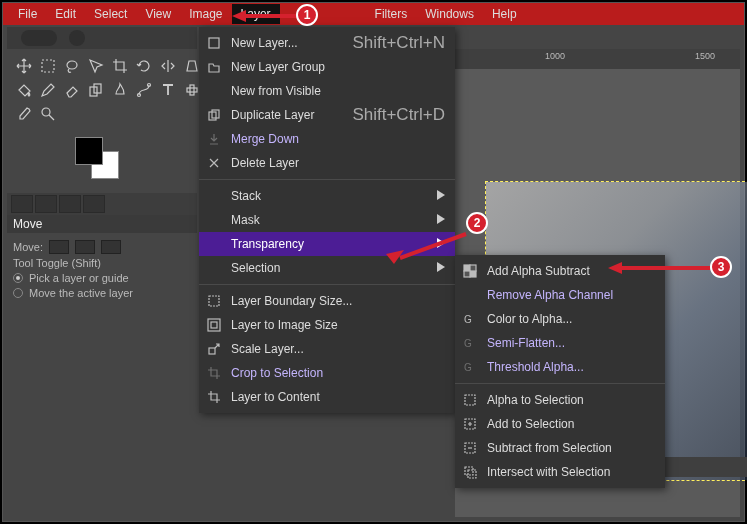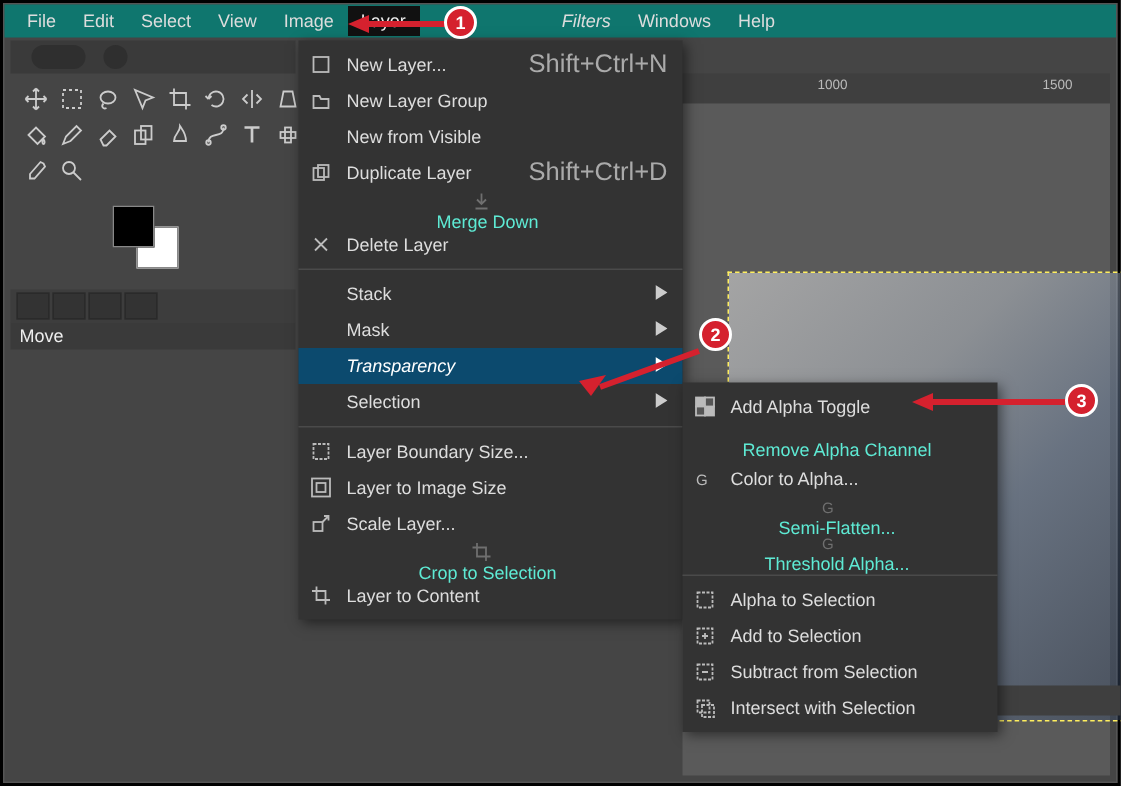--- a/index.html
+++ b/index.html
@@ -1,21 +1,21 @@
 <!DOCTYPE html>
 <html><head>
 <meta charset="utf-8">
 <style>
 * { margin: 0; padding: 0; box-sizing: border-box; font-family: "Segoe UI", Tahoma, sans-serif; }
 body { background: #000; width: 747px; height: 524px; overflow: hidden; position: relative; }
 .frame { position: absolute; inset: 2px; border: 1px solid #555; background: #454545; }
-.menubar { display: flex; align-items: center; height: 22px; background: #0f766e; padding-left: 6px; font-size: 12px; color: #ddd; }
+.menubar { display: flex; align-items: center; height: 22px; background: #b91c1c; padding-left: 6px; font-size: 12px; color: #ddd; }
 .menubar .mi { padding: 3px 9px; cursor: default; }
 .menubar .mi.active { background: #111; color: #eee; }
-.menubar .mi.gap { margin-left: 86px; font-style: italic; }
+.menubar .mi.gap { margin-left: 86px; }
 .toolbox { position: absolute; left: 4px; top: 24px; width: 190px; }
 .tb-strip-dec { position: relative; height: 22px; background: #3a3a3a; }
 .tb-strip-dec::before, .tb-strip-dec::after { content: ""; position: absolute; top: 3px; width: 36px; height: 16px; border-radius: 8px; background: #2f2f2f; }
 .tb-strip-dec::before { left: 14px; }
 .tb-strip-dec::after { left: 62px; border-radius: 50%; width: 16px; }
 .tools { display: grid; grid-template-columns: repeat(8, 22px); gap: 2px; padding: 6px; }
 .tool { width: 22px; height: 22px; display: flex; align-items: center; justify-content: center; color: #ccc; font-size: 14px; }
 .tool svg { width: 16px; height: 16px; stroke: #ccc; fill: none; stroke-width: 1.2; }
 .swatches { position: relative; height: 48px; margin: 6px 0 8px 68px; width: 52px; }
 .sw-b { position: absolute; left: 16px; top: 14px; width: 28px; height: 28px; background: #fff; border: 1px solid #888; }
@@ -24,22 +24,22 @@
 .tab-row .tab { width: 22px; height: 18px; background: #333; border: 1px solid #2a2a2a; }
 .opt-head { background: #3a3a3a; color: #eee; font-size: 12px; padding: 2px 6px; }
 .opt-body { background: #454545; color: #bbb; font-size: 11px; padding: 4px 6px; }
 .opt-body .row { display: flex; align-items: center; gap: 6px; margin: 3px 0; }
 .opt-body .sw-sm { width: 20px; height: 14px; background: #333; border: 1px solid #222; }
 .radio { width: 10px; height: 10px; border-radius: 50%; border: 1px solid #888; display: inline-block; position: relative; }
 .radio.sel::after { content: ""; position: absolute; inset: 2px; border-radius: 50%; background: #ccc; }
 
 .dropdown { position: absolute; left: 196px; top: 24px; width: 256px; background: #333; box-shadow: 2px 2px 8px rgba(0,0,0,.5); padding: 4px 0; font-size: 12px; color: #ddd; }
 .dd-item { display: flex; align-items: center; height: 24px; padding: 0 10px 0 6px; }
-.dd-item:hover, .dd-item.hl { background: #0c4a6e; color: #fff; font-style: italic; }
-.dd-item.disabled { color: #5eead4; flex-direction: column; }
+.dd-item:hover, .dd-item.hl { background: #4c1d95; color: #fff; }
+.dd-item.disabled { color: #c4b5fd; }
 .dd-ico { width: 18px; height: 16px; margin-right: 8px; display: flex; align-items: center; justify-content: center; }
 .dd-ico svg { width: 14px; height: 14px; stroke: #bbb; fill: none; stroke-width: 1.2; }
 .dd-label { flex: 1; }
 .dd-accel { color: #aaa; font-size: 17px; }
 .dd-arrow { margin-left: 8px; }
 .dd-arrow svg { width: 8px; height: 10px; fill: #ccc; }
 .dd-sep { height: 1px; background: #4a4a4a; margin: 4px 0; }
 
 .submenu { position: absolute; left: 452px; top: 252px; width: 210px; background: #333; box-shadow: 2px 2px 8px rgba(0,0,0,.5); padding: 4px 0; font-size: 12px; color: #ddd; }
 
@@ -177,20 +177,37 @@
       <div class="sw-b"></div>
       <div class="sw-f"></div>
     </div>
     <div class="tab-row">
       <div class="tab"></div>
       <div class="tab"></div>
       <div class="tab"></div>
       <div class="tab"></div>
     </div>
     <div class="opt-head">Move</div>
+    <div class="opt-body">
+      <div class="row">
+        <span>Move:</span>
+        <span class="sw-sm"></span>
+        <span class="sw-sm"></span>
+        <span class="sw-sm"></span>
+      </div>
+      <div class="row">Tool Toggle  (Shift)</div>
+      <div class="row">
+          <span class="radio sel"></span>
+          <span>Pick a layer or guide</span>
+        </div>
+      <div class="row">
+          <span class="radio"></span>
+          <span>Move the active layer</span>
+        </div>
+    </div>
   </div>
 
   <div class="ruler-h">
     <span class="tick" style="left:90px">1000</span>
     <span class="tick" style="left:240px">1500</span>
   </div>
   <div class="canvas">
     <div class="sel-rect"></div>
     <div class="photo"></div>
     <div class="canvas-ruler">
@@ -324,21 +341,21 @@
   <div class="submenu">
     <div class="dd-item">
         <span class="dd-ico">
           <svg viewBox="0 0 14 14">
             <rect x="1" y="1" width="6" height="6" fill="#bbb"></rect>
             <rect x="7" y="7" width="6" height="6" fill="#bbb"></rect>
             <rect x="7" y="1" width="6" height="6" fill="#555"></rect>
             <rect x="1" y="7" width="6" height="6" fill="#555"></rect>
           </svg>
         </span>
-        <span class="dd-label">Add Alpha Toggle</span>
+        <span class="dd-label">Add Alpha Subtract</span>
       </div>
     <div class="dd-item disabled">
         <span class="dd-ico"></span>
         <span class="dd-label">Remove Alpha Channel</span>
       </div>
     <div class="dd-item">
         <span class="dd-ico">
           <svg viewBox="0 0 14 14">
             <text x="1" y="11" font-size="10" fill="#bbb" stroke="none">G</text>
           </svg>

